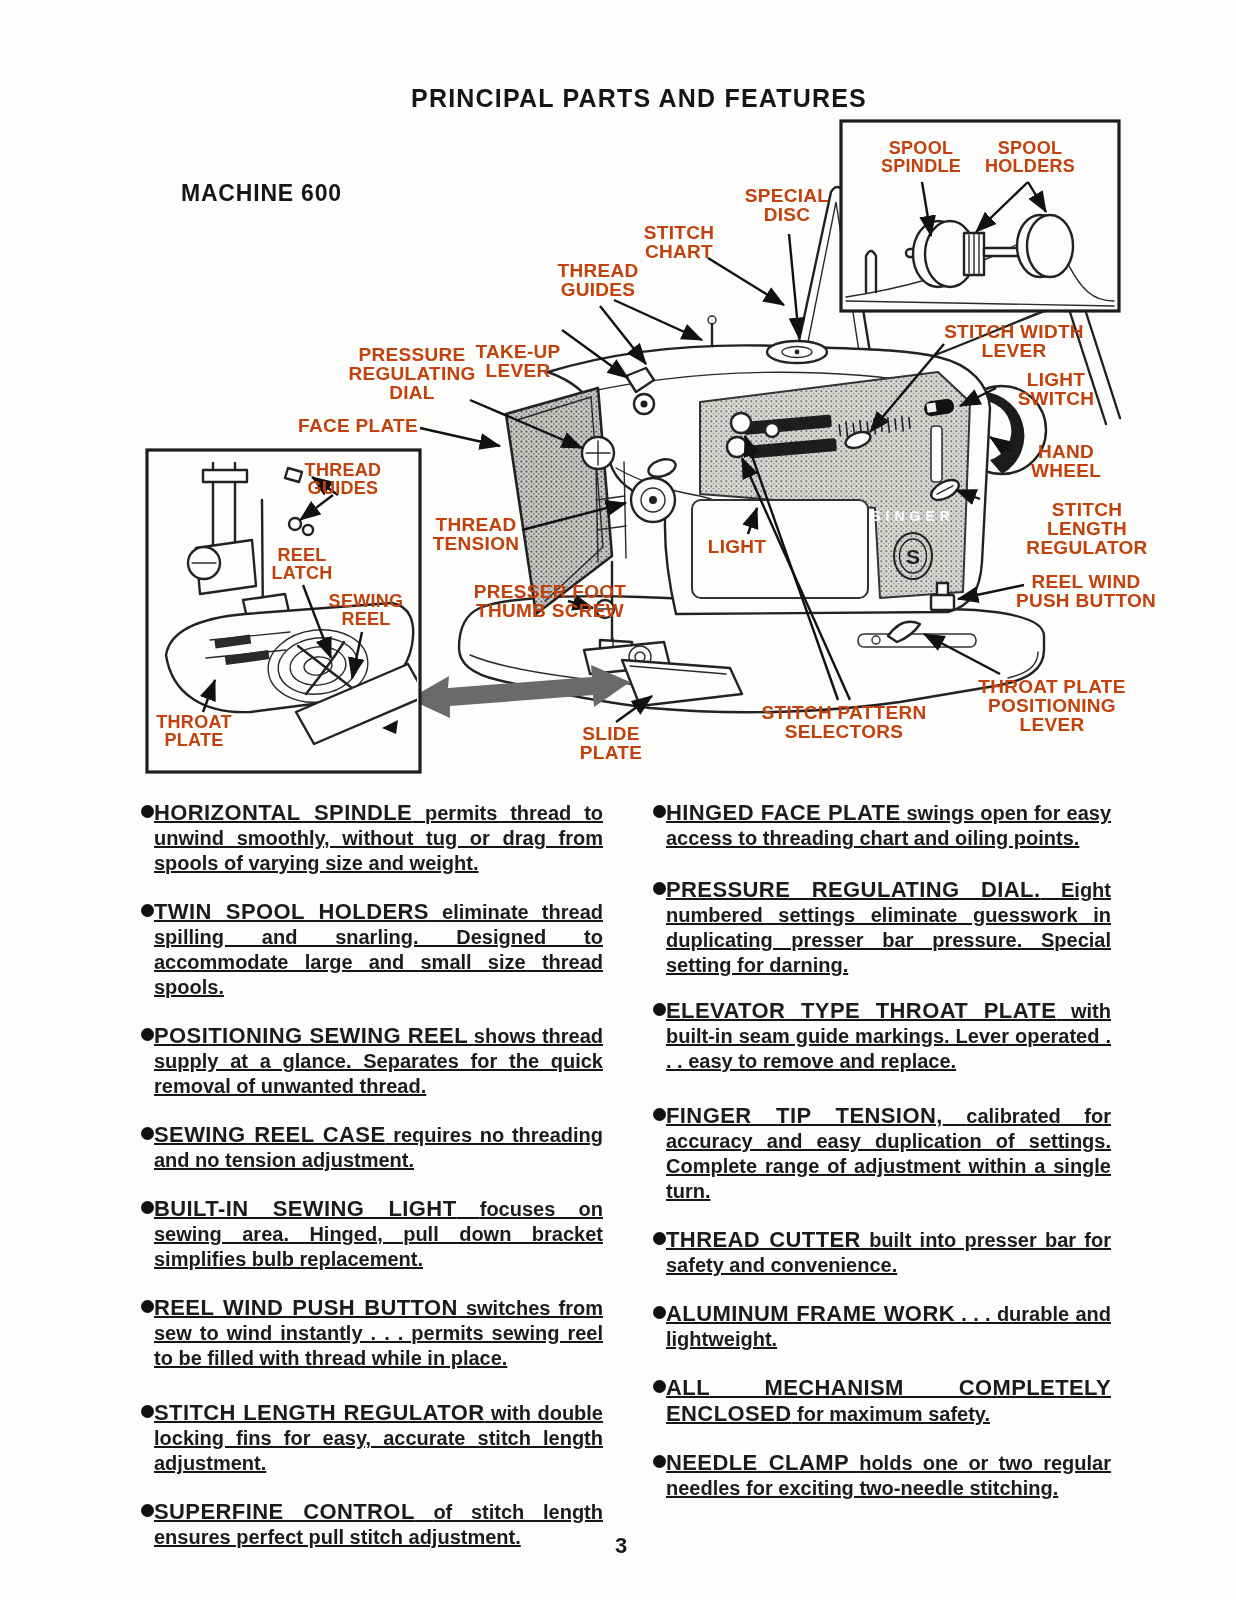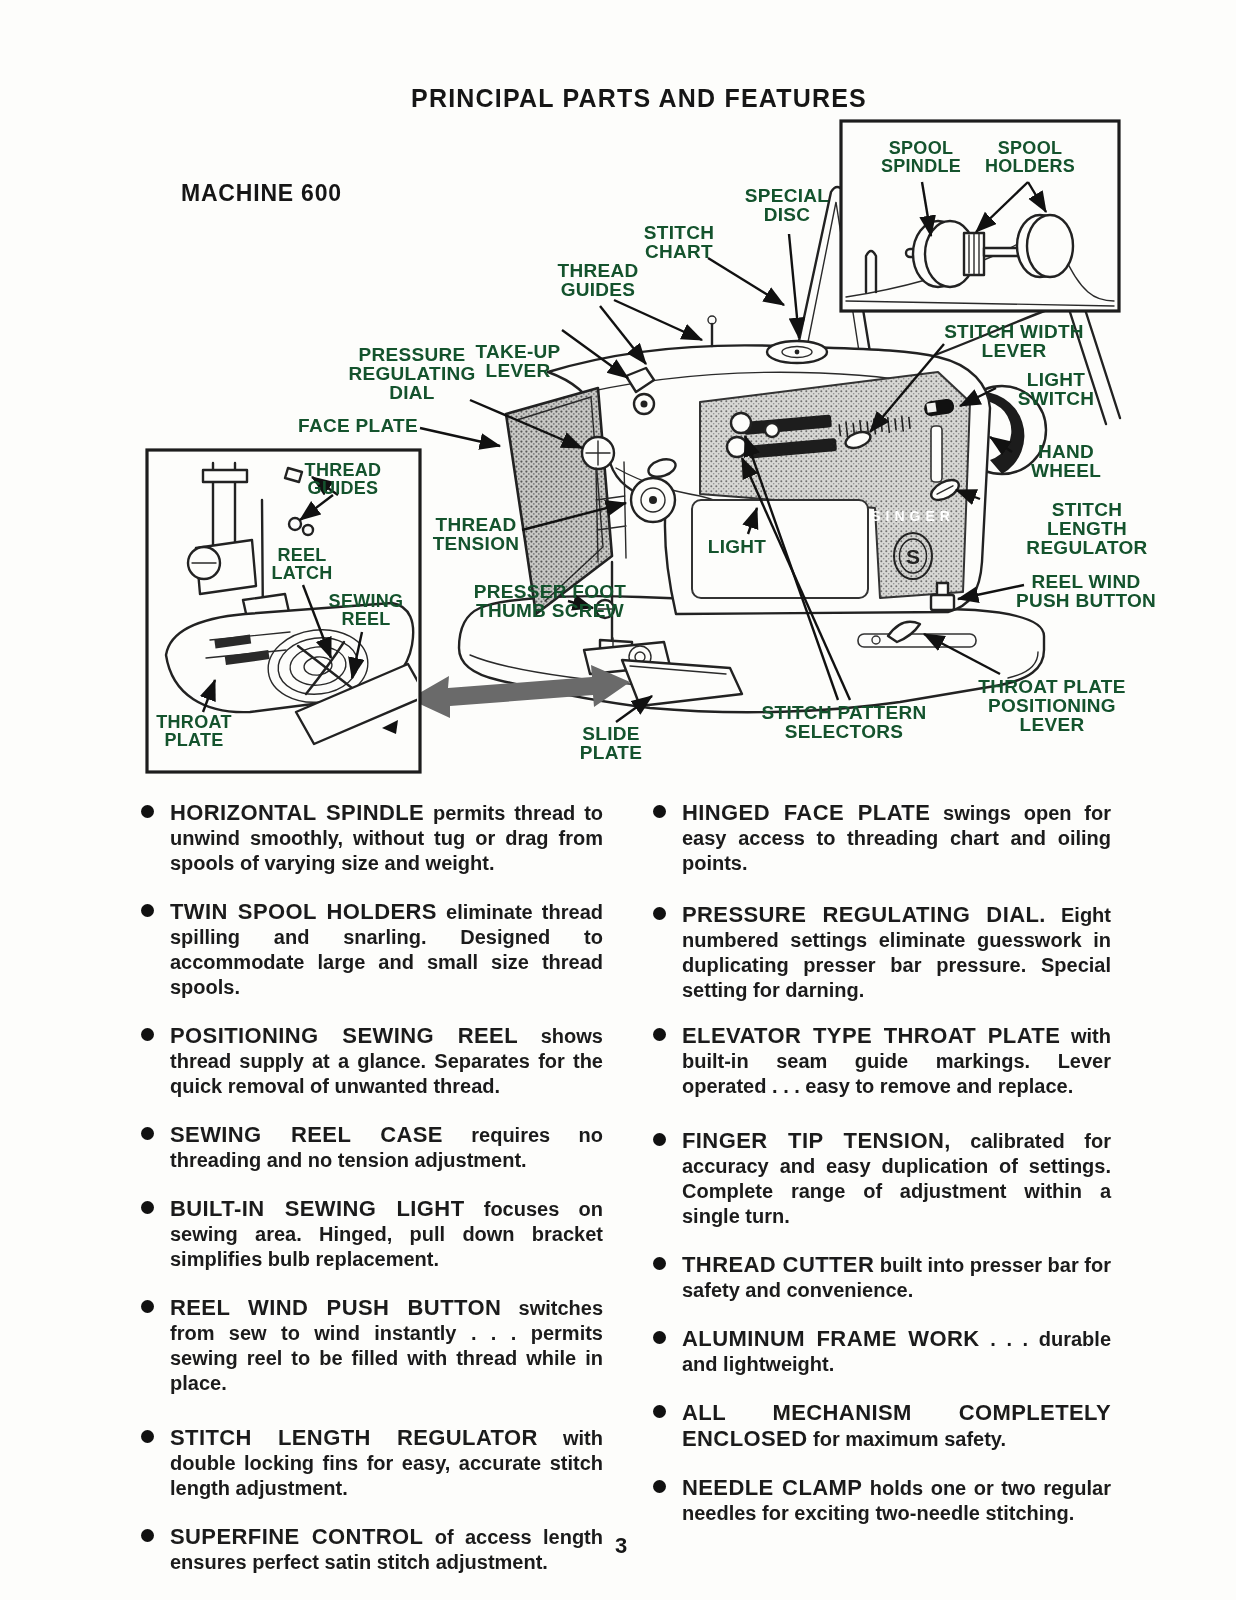--- a/index.html
+++ b/index.html
@@ -4,26 +4,26 @@
 <style>
   html,body{margin:0;padding:0;background:#e8e8e6;}
   .page{position:relative;width:1236px;height:1600px;background:#fdfdfb;margin:0 auto;
         font-family:"Liberation Sans", sans-serif;color:#161616;overflow:hidden;}
   .title{position:absolute;left:639px;top:84px;transform:translateX(-50%);margin:0;
          font-size:25px;font-weight:bold;letter-spacing:1.2px;white-space:nowrap;}
   .machine-label{position:absolute;left:181px;top:180px;font-size:23px;font-weight:bold;letter-spacing:.8px;}
   .art{position:absolute;left:0;top:0;width:1236px;height:800px;}
   .callout{position:absolute;transform:translateX(-50%);text-align:center;
            font-size:19px;line-height:19px;font-weight:bold;letter-spacing:.3px;
-           white-space:pre-line;color:#14532d;z-index:3;}
+           white-space:pre-line;color:#c2410c;z-index:3;}
   .callout.sm{font-size:18px;line-height:18px;}
   .col{position:absolute;top:800px;}
   .col-left{left:141px;width:462px;}
   .col-right{left:653px;width:458px;}
-  .item{display:flex;gap:16px;margin-bottom:23px;}
+  .item{display:flex;margin-bottom:23px;text-decoration:underline;}
   .dot{flex:0 0 13px;width:13px;height:13px;border-radius:50%;background:#111;margin-top:5px;}
   .ftext{margin:0;font-size:20px;line-height:25px;font-weight:bold;text-align:justify;color:#1b1b1b;}
   .lead{font-size:22px;letter-spacing:.4px;}
   .pageno{position:absolute;left:621px;top:1533px;transform:translateX(-50%);
           font-size:22px;font-weight:bold;}
   
   .ln{stroke:#222;stroke-width:2.4;fill:none;stroke-linecap:round;stroke-linejoin:round;}
   .lnt{stroke:#2a2a2a;stroke-width:1.4;fill:none;stroke-linecap:round;}
   .wh{stroke:#222;stroke-width:2.4;fill:#fdfdfb;stroke-linejoin:round;}
   .ar{stroke:#111;stroke-width:2.4;fill:none;marker-end:url(#ah);}
@@ -336,21 +336,21 @@
     <div class="item" style="margin-bottom:29px;">
         <span class="dot"></span>
       <p class="ftext"><span class="lead">REEL WIND PUSH BUTTON</span> <span>switches from sew to wind instantly . . . permits sewing reel to be filled with thread while in place.</span></p>
       </div>
     <div class="item">
         <span class="dot"></span>
       <p class="ftext"><span class="lead">STITCH LENGTH REGULATOR</span> <span>with double locking fins for easy, accurate stitch length adjustment.</span></p>
       </div>
     <div class="item">
         <span class="dot"></span>
-      <p class="ftext"><span class="lead">SUPERFINE CONTROL</span> <span>of access length ensures perfect satin stitch adjustment.</span></p>
+      <p class="ftext"><span class="lead">SUPERFINE CONTROL</span> <span>of stitch length ensures perfect pull stitch adjustment.</span></p>
       </div>
   </div>
 
   <div class="col col-right">
     <div class="item" style="margin-bottom:26px;">
         <span class="dot"></span>
       <p class="ftext"><span class="lead">HINGED FACE PLATE</span> <span>swings open for easy access to threading chart and oiling points.</span></p>
       </div>
     <div class="item" style="margin-bottom:20px;">
         <span class="dot"></span>

